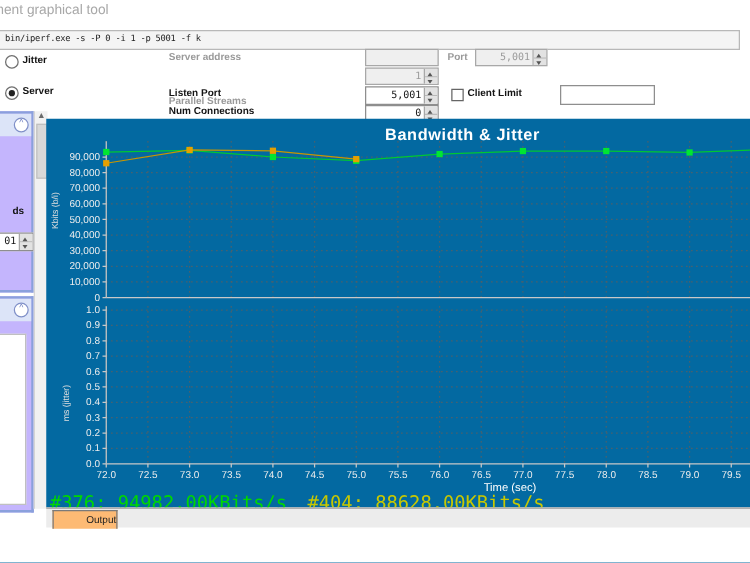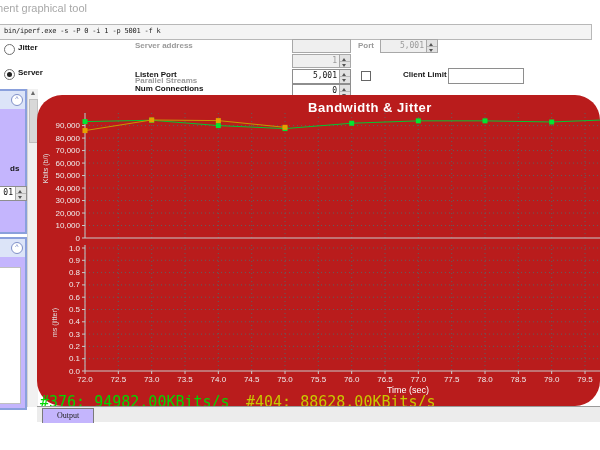--- a/index.html
+++ b/index.html
@@ -24,35 +24,35 @@
   .sp .up{border-bottom:1px solid #b8b8b8;}
   .sp .up::after{content:'';position:absolute;left:2px;top:1px;
                  border:2px solid transparent;border-bottom:3px solid #555;}
   .sp .dn::after{content:'';position:absolute;left:2px;top:2px;
                  border:2px solid transparent;border-top:3px solid #555;}
   .cb{width:8px;height:8px;background:#fff;border:1px solid #666;}
   .panel{background:#c4b5fd;border:2px solid #8aa0dc;border-left:none;}
   .panel .hdr{position:absolute;left:0;top:0;right:0;height:18px;background:#dce4f8;}
   .circlebtn{width:10px;height:10px;border:1px solid #8090c8;border-radius:50%;background:#fff;
              color:#6a7cc0;font-size:7px;line-height:8px;text-align:center;}
-  .chart{background:#b91c1c;border-radius:25px;}
+  .chart{background:#0369a1;}
   .chart-title{color:#fff;font-size:13px;font-weight:bold;letter-spacing:0.5px;text-align:center;}
   .ylab{color:#e0e0e0;font-size:7px;text-align:center;transform:rotate(-90deg);white-space:nowrap;}
   .legend{font-family:"DejaVu Sans Mono",monospace;font-size:15px;font-weight:normal;white-space:nowrap;}
   svg .grid{stroke:#5f5f5f;stroke-dasharray:1,3;stroke-width:1;}
   svg .axis{stroke:#c8c8c8;stroke-width:1;}
   svg text{fill:#ededed;font-size:8px;font-family:"Liberation Sans",sans-serif;}
   svg text.xlabel{fill:#fff;font-size:9px;}
   .scrollbar{background:#f1f1f1;border-left:1px solid #d4d4d4;}
   .sb-arrow{color:#6a6a6a;font-size:7px;line-height:8px;text-align:center;}
   .sb-thumb{background:#d8d8d8;border:1px solid #c0c0c0;}
   .tabbar{background:#ececec;border-top:1px solid #9a9a9a;}
-  .tab{background:#c4b5fd;border:1px solid #7a7a7a;border-bottom:none;
-       font-family:Liberation Serif, serif;font-size:8px;color:#222;
-       text-align:center;line-height:13px;}
+  .tab{background:#fdba74;border:1px solid #7a7a7a;border-bottom:none;
+       font-family:Liberation Sans, sans-serif;font-size:8px;color:#222;
+       text-align:right;line-height:13px;}
 </style>
 </head>
 <body>
 
 <div class="abs winTitle" style="left:-6px;top:2px;">ment graphical tool</div>
 
 <div class="abs cmdbar mono" style="left:0;top:24px;width:587px;height:14px;">bin/iperf.exe -s -P 0 -i 1 -p 5001 -f k</div>
 
 <div class="abs radio" style="left:4px;top:44px;"></div>
 <div class="abs ctl-label dark" style="left:18px;top:43px;">Jitter</div>
@@ -85,21 +85,21 @@
 </div>
 
 <div class="abs fld" style="left:292px;top:69px;width:57px;height:13px;">
   <span class="val">5,001</span>
   <span class="sp">
       <div class="up"></div>
       <div class="dn"></div>
     </span>
 </div>
 <div class="abs cb" style="left:361px;top:71px;"></div>
-<div class="abs ctl-label dark" style="left:374px;top:70px;margin-left:29px;">Client Limit</div>
+<div class="abs ctl-label dark" style="left:374px;top:70px;">Client Limit</div>
 <div class="abs fld" style="left:448px;top:68px;width:74px;height:14px;">
   <span class="val"></span>
 </div>
 
 <div class="abs fld" style="left:292px;top:84px;width:57px;height:12px;">
   <span class="val">0</span>
   <span class="sp">
       <div class="up"></div>
       <div class="dn"></div>
     </span>

